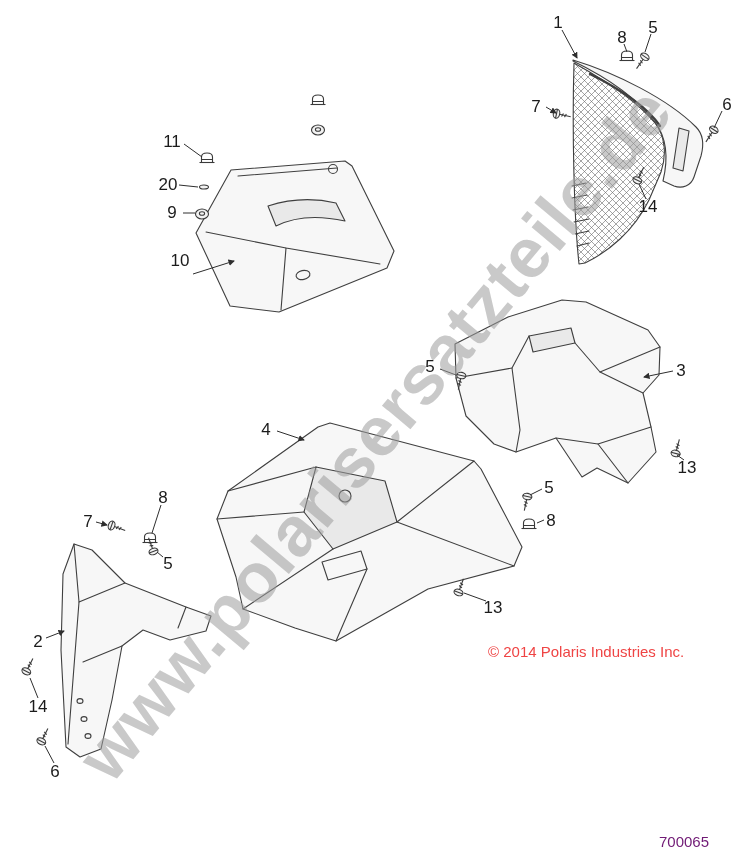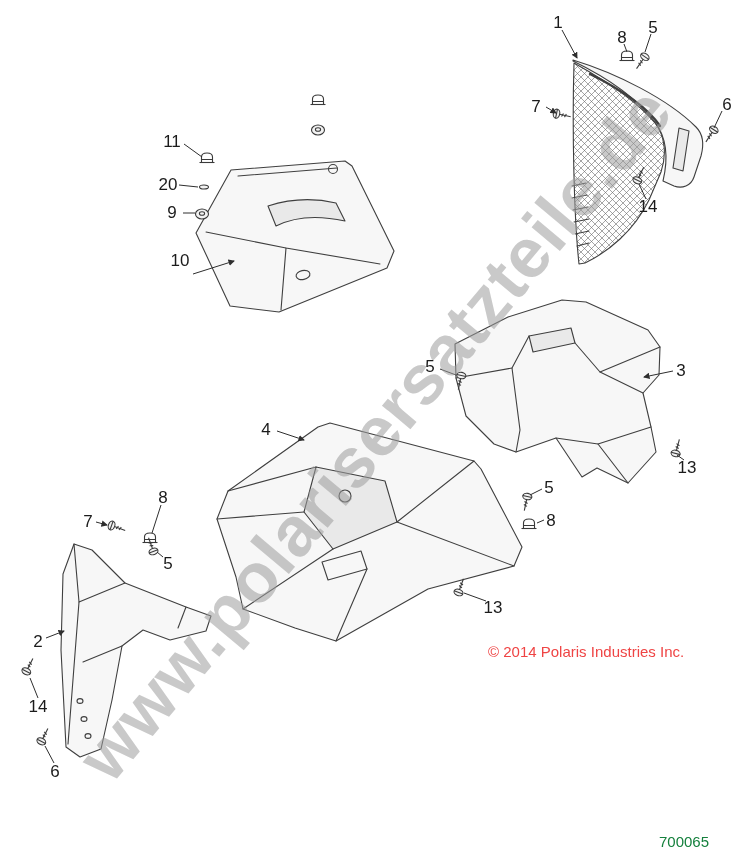--- a/index.html
+++ b/index.html
@@ -39,21 +39,21 @@
     color:#9e9e9e; opacity:0.55; letter-spacing:1px;
     z-index:2; pointer-events:none;
   }
 
   .copyright {
     position:absolute; left:488px; top:643px;
     font-size:15px; color:#ef4444; z-index:3;
   }
   .diagram-number {
     position:absolute; left:659px; top:833px;
-    font-size:15px; color:#15803d; z-index:3;
+    font-size:15px; color:#701a75; z-index:3;
   }
 </style>
 </head>
 <body>
 
 <div class="stage">
 
   <svg class="art" width="750" height="867" viewBox="0 0 750 867">
     <defs>
       <pattern id="xhatch" width="7" height="7" patternUnits="userSpaceOnUse">

